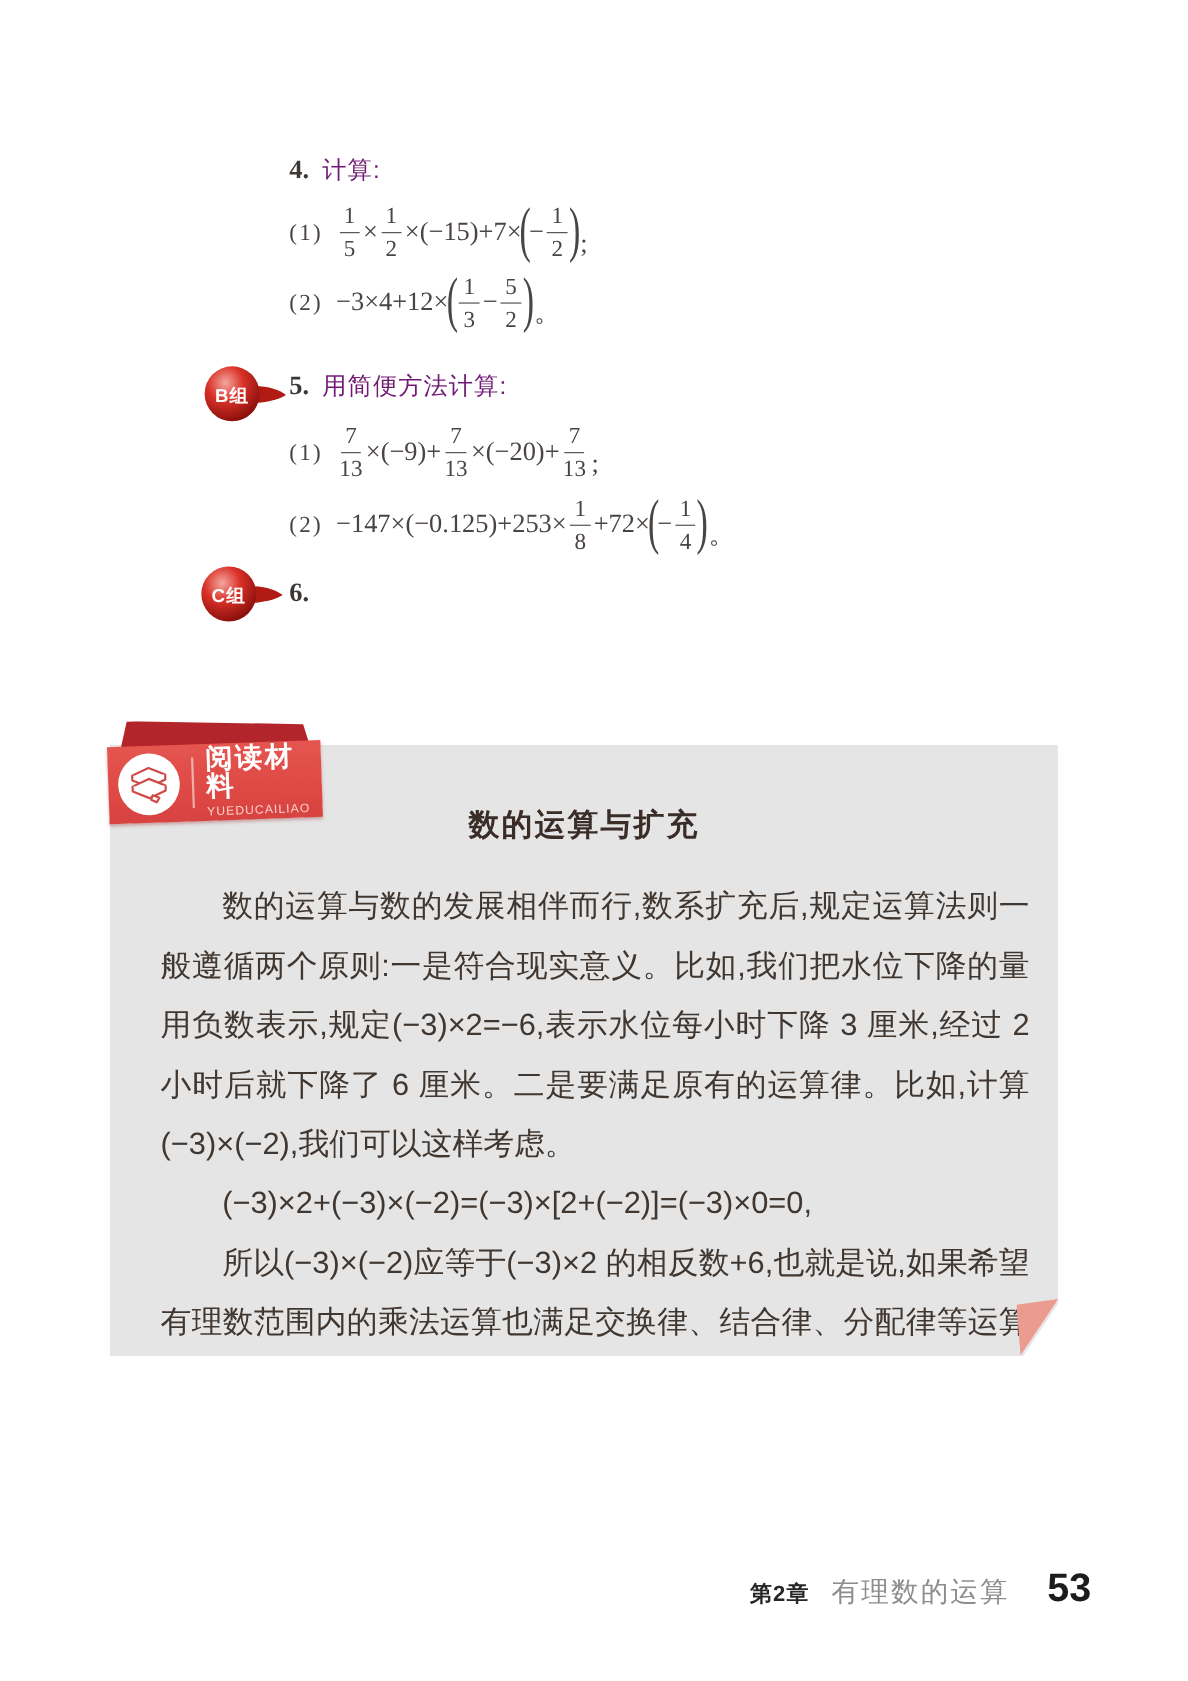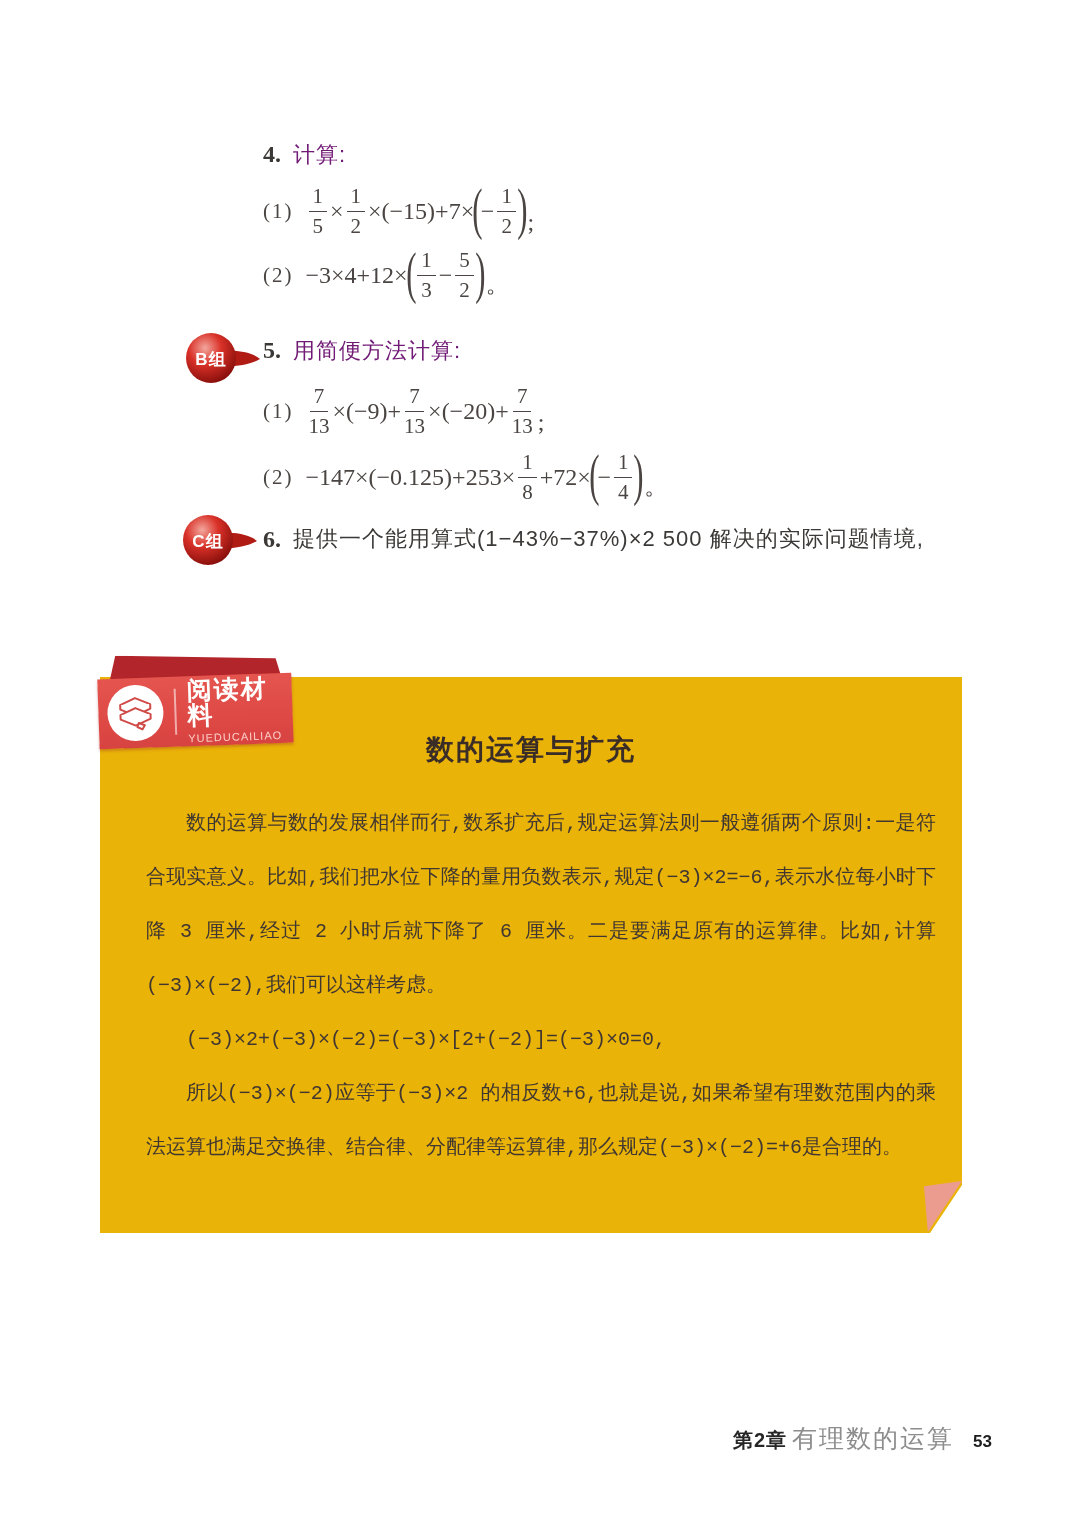--- a/index.html
+++ b/index.html
@@ -38,36 +38,36 @@
                background:linear-gradient(180deg,#e5554f 0%,#dd4744 70%,#d64341 100%);
                display:flex;align-items:center;box-shadow:0 2px 3px rgba(150,40,40,.35);}
   .ribbon-circle{flex:0 0 auto;width:56px;height:56px;border-radius:50%;background:#ffffff;
                  margin-left:9px;display:flex;align-items:center;justify-content:center;}
   .ribbon-divider{width:2px;height:46px;background:rgba(255,255,255,.55);margin:0 11px 0 11px;}
   .ribbon-texts{display:flex;flex-direction:column;line-height:1;}
   .ribbon-title{font-size:25px;font-weight:bold;color:#ffffff;letter-spacing:2px;}
   .ribbon-sub{font-size:11px;color:rgba(255,214,208,.95);letter-spacing:1px;margin-top:5px;}
 
   
-  .reading{position:absolute;left:100px;top:677px;width:862px;height:556px;background:#eab308;
+  .reading{position:absolute;left:100px;top:677px;width:862px;height:556px;background:#e5e5e5;
            clip-path:polygon(0 0,100% 0,100% calc(100% - 48px),calc(100% - 32px) 100%,0 100%);}
   .fold{position:absolute;right:0;bottom:0;width:38px;height:52px;background:#ec9b8f;
         clip-path:polygon(0 10%,100% 0,10% 98%);}
   .box-title{margin:54px 0 0;text-align:center;font-family:"Liberation Serif",serif;
              font-weight:bold;font-size:28px;color:#3a2d28;letter-spacing:2px;}
-  .box-body{margin:28px 26px 0 46px;font-family:Liberation Mono, monospace;
-            font-size:20px;line-height:54px;color:#413731;text-align:justify;}
+  .box-body{margin:28px 26px 0 46px;font-family:Liberation Sans, sans-serif;
+            font-size:28px;line-height:54px;color:#413731;text-align:justify;}
   .box-body p{margin:0;text-indent:2em;}
 
   
   .footer{position:absolute;left:0;top:1422px;width:992px;display:flex;justify-content:flex-end;
-          align-items:baseline;gap:5px;}
+          align-items:baseline;gap:20px;}
   .f-ch{font-weight:bold;font-size:20px;color:#262626;letter-spacing:1px;}
   .f-sec{font-size:25px;color:#8d8d8d;letter-spacing:2px;}
-  .f-pg{font-weight:bold;font-size:17px;color:#1c1c1c;margin-left:14px;}
+  .f-pg{font-weight:bold;font-size:36px;color:#1c1c1c;margin-left:14px;}
 </style>
 </head>
 <body>
 
 <div class="page">
 
   <section class="prob" style="left:263px;top:140px;">
     <div class="prob-head">
       <span class="pnum">4.</span>
       <span class="ptitle">计算:</span>
@@ -176,21 +176,20 @@
     </defs>
     <path d="M42 21 C 58 20, 70 24, 76 29 C 68 34, 56 36, 42 37 Z" fill="#b01b14"></path>
     <circle cx="27" cy="28" r="25" fill="url(#gradC)"></circle>
     <text x="27" y="35" text-anchor="middle" font-size="17" font-weight="bold" fill="#ffffff" style="font-family:'Liberation Sans',sans-serif;letter-spacing:1px;">C组</text>
   </svg>
 
   <section class="prob" style="left:263px;top:518px;">
     <div class="p6-row">
       <span class="pnum" style="line-height:42px;">6.</span>
       <div class="p6-text">
-        <div>提供一个能用算式(1−43%−37%)×2 500 解决的实际问题情境,</div>
       </div>
     </div>
   </section>
 
   <div class="reading">
     <div class="fold"></div>
     <h2 class="box-title">数的运算与扩充</h2>
     <div class="box-body">
       <p>数的运算与数的发展相伴而行,数系扩充后,规定运算法则一般遵循两个原则:一是符合现实意义。比如,我们把水位下降的量用负数表示,规定(−3)×2=−6,表示水位每小时下降 3 厘米,经过 2 小时后就下降了 6 厘米。二是要满足原有的运算律。比如,计算(−3)×(−2),我们可以这样考虑。</p>
       <p>(−3)×2+(−3)×(−2)=(−3)×[2+(−2)]=(−3)×0=0,</p>

